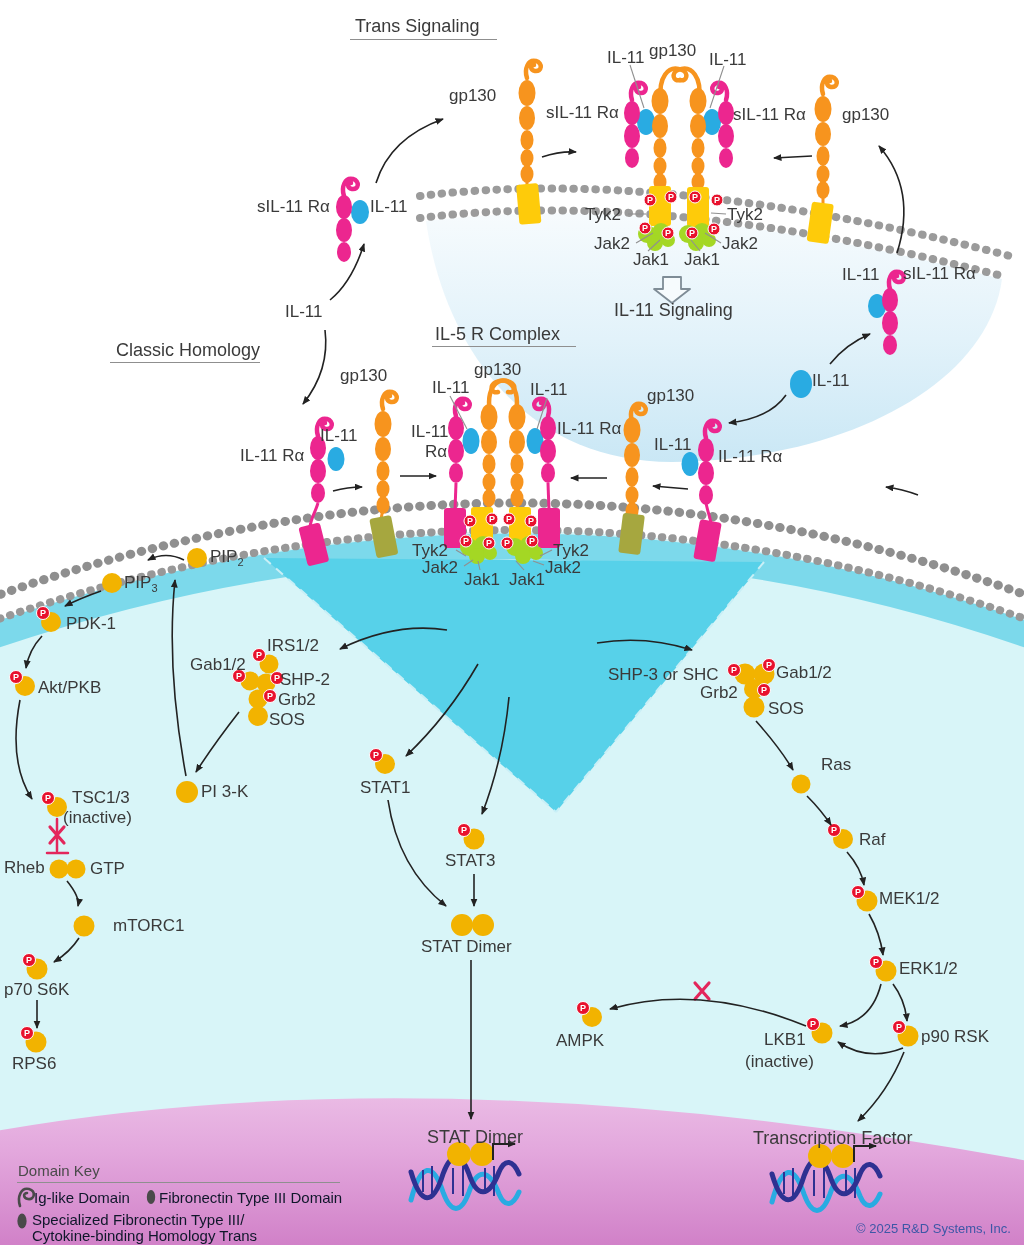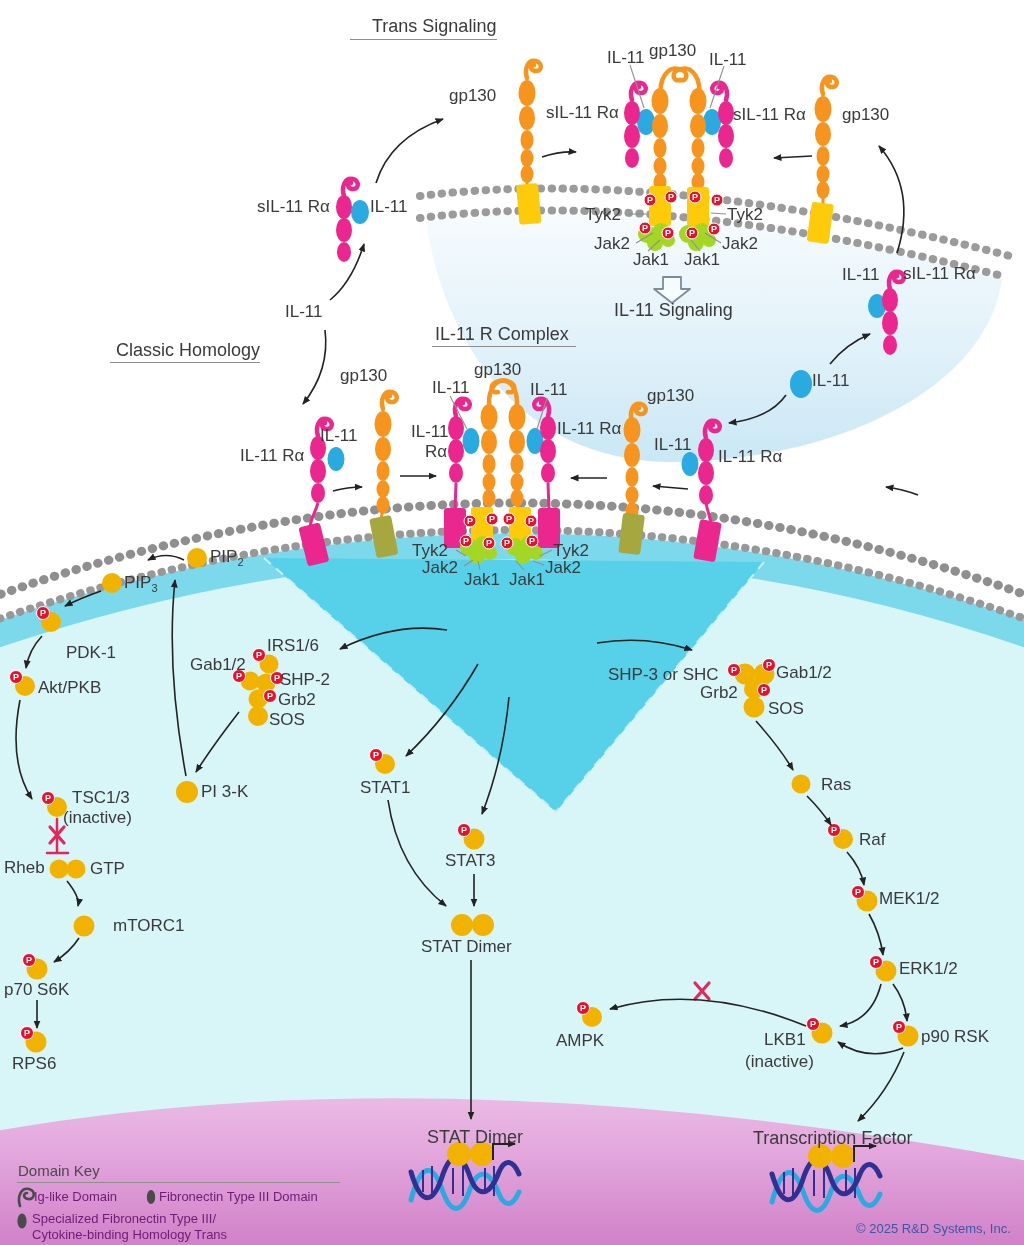--- a/index.html
+++ b/index.html
@@ -4,21 +4,21 @@
 <style>
   *{margin:0;padding:0;box-sizing:border-box}
   html,body{background:#fff}
   body{width:1024px;height:1245px;position:relative;overflow:hidden;
        font-family:"Liberation Sans",sans-serif}
   #canvas{position:absolute;left:0;top:0;width:1024px;height:1245px}
   #art{position:absolute;left:0;top:0}
   #labels{position:absolute;left:0;top:0;width:1024px;height:1245px;pointer-events:none}
   .lbl{position:absolute;font-size:17px;line-height:1.12;color:#3a3a3a;white-space:nowrap}
   .h{font-size:18px}
-  .key{font-size:13px;color:#701a75}
+  .key{font-size:15px;color:#0f172a}
   .kt{font-size:15px;color:#4a4a4a}
   .cr{font-size:13px;color:#3D57A6}
   .und{position:absolute;border-top:1.5px solid #8F8F8F}
   sub{font-size:11px}
 </style>
 </head>
 <body>
 
 <div id="canvas">
 
@@ -459,21 +459,21 @@
   </g>
 
   <g>
     <path d="M 0 0 C -3 -9 1 -19 9 -17 C 16 -15 15 -6 8 -7 C 3 -8 3 -13 7 -13" transform="translate(20,1206)" fill="none" stroke="#4A4A4A" stroke-width="2.6" stroke-linecap="round"></path>
     <ellipse cx="151" cy="1197" rx="4.2" ry="7" fill="#4A4A4A"></ellipse>
     <ellipse cx="22" cy="1221" rx="4.6" ry="7.5" fill="#4A4A4A"></ellipse>
   </g>
 </svg>
 
 <div id="labels">
-  <div class="lbl h" style="left:372px;top:16px">Trans Signaling</div>
+  <div class="lbl h" style="left:355px;top:16px">Trans Signaling</div>
   <div class="und" style="left:350px;top:39px;width:147px"></div>
   <div class="lbl" style="left:449px;top:86px">gp130</div>
   <div class="lbl" style="left:607px;top:48px">IL-11</div>
   <div class="lbl" style="left:649px;top:41px">gp130</div>
   <div class="lbl" style="left:709px;top:50px">IL-11</div>
   <div class="lbl" style="left:546px;top:103px">sIL-11 Rα</div>
   <div class="lbl" style="left:733px;top:105px">sIL-11 Rα</div>
   <div class="lbl" style="left:842px;top:105px">gp130</div>
   <div class="lbl" style="left:585px;top:205px">Tyk2</div>
   <div class="lbl" style="left:727px;top:205px">Tyk2</div>
@@ -483,21 +483,21 @@
   <div class="lbl" style="left:684px;top:250px">Jak1</div>
   <div class="lbl h" style="left:614px;top:300px">IL-11 Signaling</div>
   <div class="lbl" style="left:842px;top:265px">IL-11</div>
   <div class="lbl" style="left:903px;top:264px">sIL-11 Rα</div>
   <div class="lbl" style="left:257px;top:197px">sIL-11 Rα</div>
   <div class="lbl" style="left:370px;top:197px">IL-11</div>
   <div class="lbl" style="left:812px;top:371px">IL-11</div>
   <div class="lbl" style="left:285px;top:302px">IL-11</div>
   <div class="lbl h" style="left:116px;top:340px">Classic Homology</div>
   <div class="und" style="left:110px;top:362px;width:150px"></div>
-  <div class="lbl h" style="left:435px;top:324px">IL-11 R Complex</div>
+  <div class="lbl h" style="left:435px;top:324px">IL-5 R Complex</div>
   <div class="und" style="left:432px;top:346px;width:144px"></div>
   <div class="lbl" style="left:340px;top:366px">gp130</div>
   <div class="lbl" style="left:474px;top:360px">gp130</div>
   <div class="lbl" style="left:432px;top:378px">IL-11</div>
   <div class="lbl" style="left:530px;top:380px">IL-11</div>
   <div class="lbl" style="left:320px;top:426px">IL-11</div>
   <div class="lbl" style="left:240px;top:446px">IL-11 Rα</div>
   <div class="lbl" style="left:411px;top:422px">IL-11</div>
   <div class="lbl" style="left:425px;top:442px">Rα</div>
   <div class="lbl" style="left:557px;top:419px">IL-11 Rα</div>
@@ -506,43 +506,43 @@
   <div class="lbl" style="left:718px;top:447px">IL-11 Rα</div>
   <div class="lbl" style="left:412px;top:541px">Tyk2</div>
   <div class="lbl" style="left:422px;top:558px">Jak2</div>
   <div class="lbl" style="left:464px;top:570px">Jak1</div>
   <div class="lbl" style="left:509px;top:570px">Jak1</div>
   <div class="lbl" style="left:553px;top:541px">Tyk2</div>
   <div class="lbl" style="left:545px;top:558px">Jak2</div>
 
   <div class="lbl" style="left:210px;top:547px"><span>PIP</span><sub>2</sub></div>
   <div class="lbl" style="left:124px;top:573px"><span>PIP</span><sub>3</sub></div>
-  <div class="lbl" style="left:66px;top:643px">PDK-1</div>
+  <div class="lbl" style="left:66px;top:614px">PDK-1</div>
   <div class="lbl" style="left:38px;top:678px">Akt/PKB</div>
   <div class="lbl" style="left:190px;top:655px">Gab1/2</div>
-  <div class="lbl" style="left:267px;top:636px">IRS1/6</div>
+  <div class="lbl" style="left:267px;top:636px">IRS1/2</div>
   <div class="lbl" style="left:280px;top:670px">SHP-2</div>
   <div class="lbl" style="left:278px;top:690px">Grb2</div>
   <div class="lbl" style="left:269px;top:710px">SOS</div>
   <div class="lbl" style="left:201px;top:782px">PI 3-K</div>
   <div class="lbl" style="left:360px;top:778px">STAT1</div>
   <div class="lbl" style="left:445px;top:851px">STAT3</div>
   <div class="lbl" style="left:421px;top:937px">STAT Dimer</div>
   <div class="lbl" style="left:72px;top:788px">TSC1/3</div>
   <div class="lbl" style="left:63px;top:808px">(inactive)</div>
   <div class="lbl" style="left:4px;top:858px">Rheb</div>
   <div class="lbl" style="left:90px;top:859px">GTP</div>
   <div class="lbl" style="left:113px;top:916px">mTORC1</div>
   <div class="lbl" style="left:4px;top:980px">p70 S6K</div>
   <div class="lbl" style="left:12px;top:1054px">RPS6</div>
   <div class="lbl" style="left:608px;top:665px">SHP-3 or SHC</div>
   <div class="lbl" style="left:776px;top:663px">Gab1/2</div>
   <div class="lbl" style="left:700px;top:683px">Grb2</div>
   <div class="lbl" style="left:768px;top:699px">SOS</div>
-  <div class="lbl" style="left:821px;top:775px">Ras</div>
+  <div class="lbl" style="left:821px;top:755px">Ras</div>
   <div class="lbl" style="left:859px;top:830px">Raf</div>
   <div class="lbl" style="left:879px;top:889px">MEK1/2</div>
   <div class="lbl" style="left:899px;top:959px">ERK1/2</div>
   <div class="lbl" style="left:921px;top:1027px">p90 RSK</div>
   <div class="lbl" style="left:764px;top:1030px">LKB1</div>
   <div class="lbl" style="left:745px;top:1052px">(inactive)</div>
   <div class="lbl" style="left:556px;top:1031px">AMPK</div>
   <div class="lbl h" style="left:427px;top:1127px">STAT Dimer</div>
   <div class="lbl h" style="left:753px;top:1128px">Transcription Factor</div>
 

